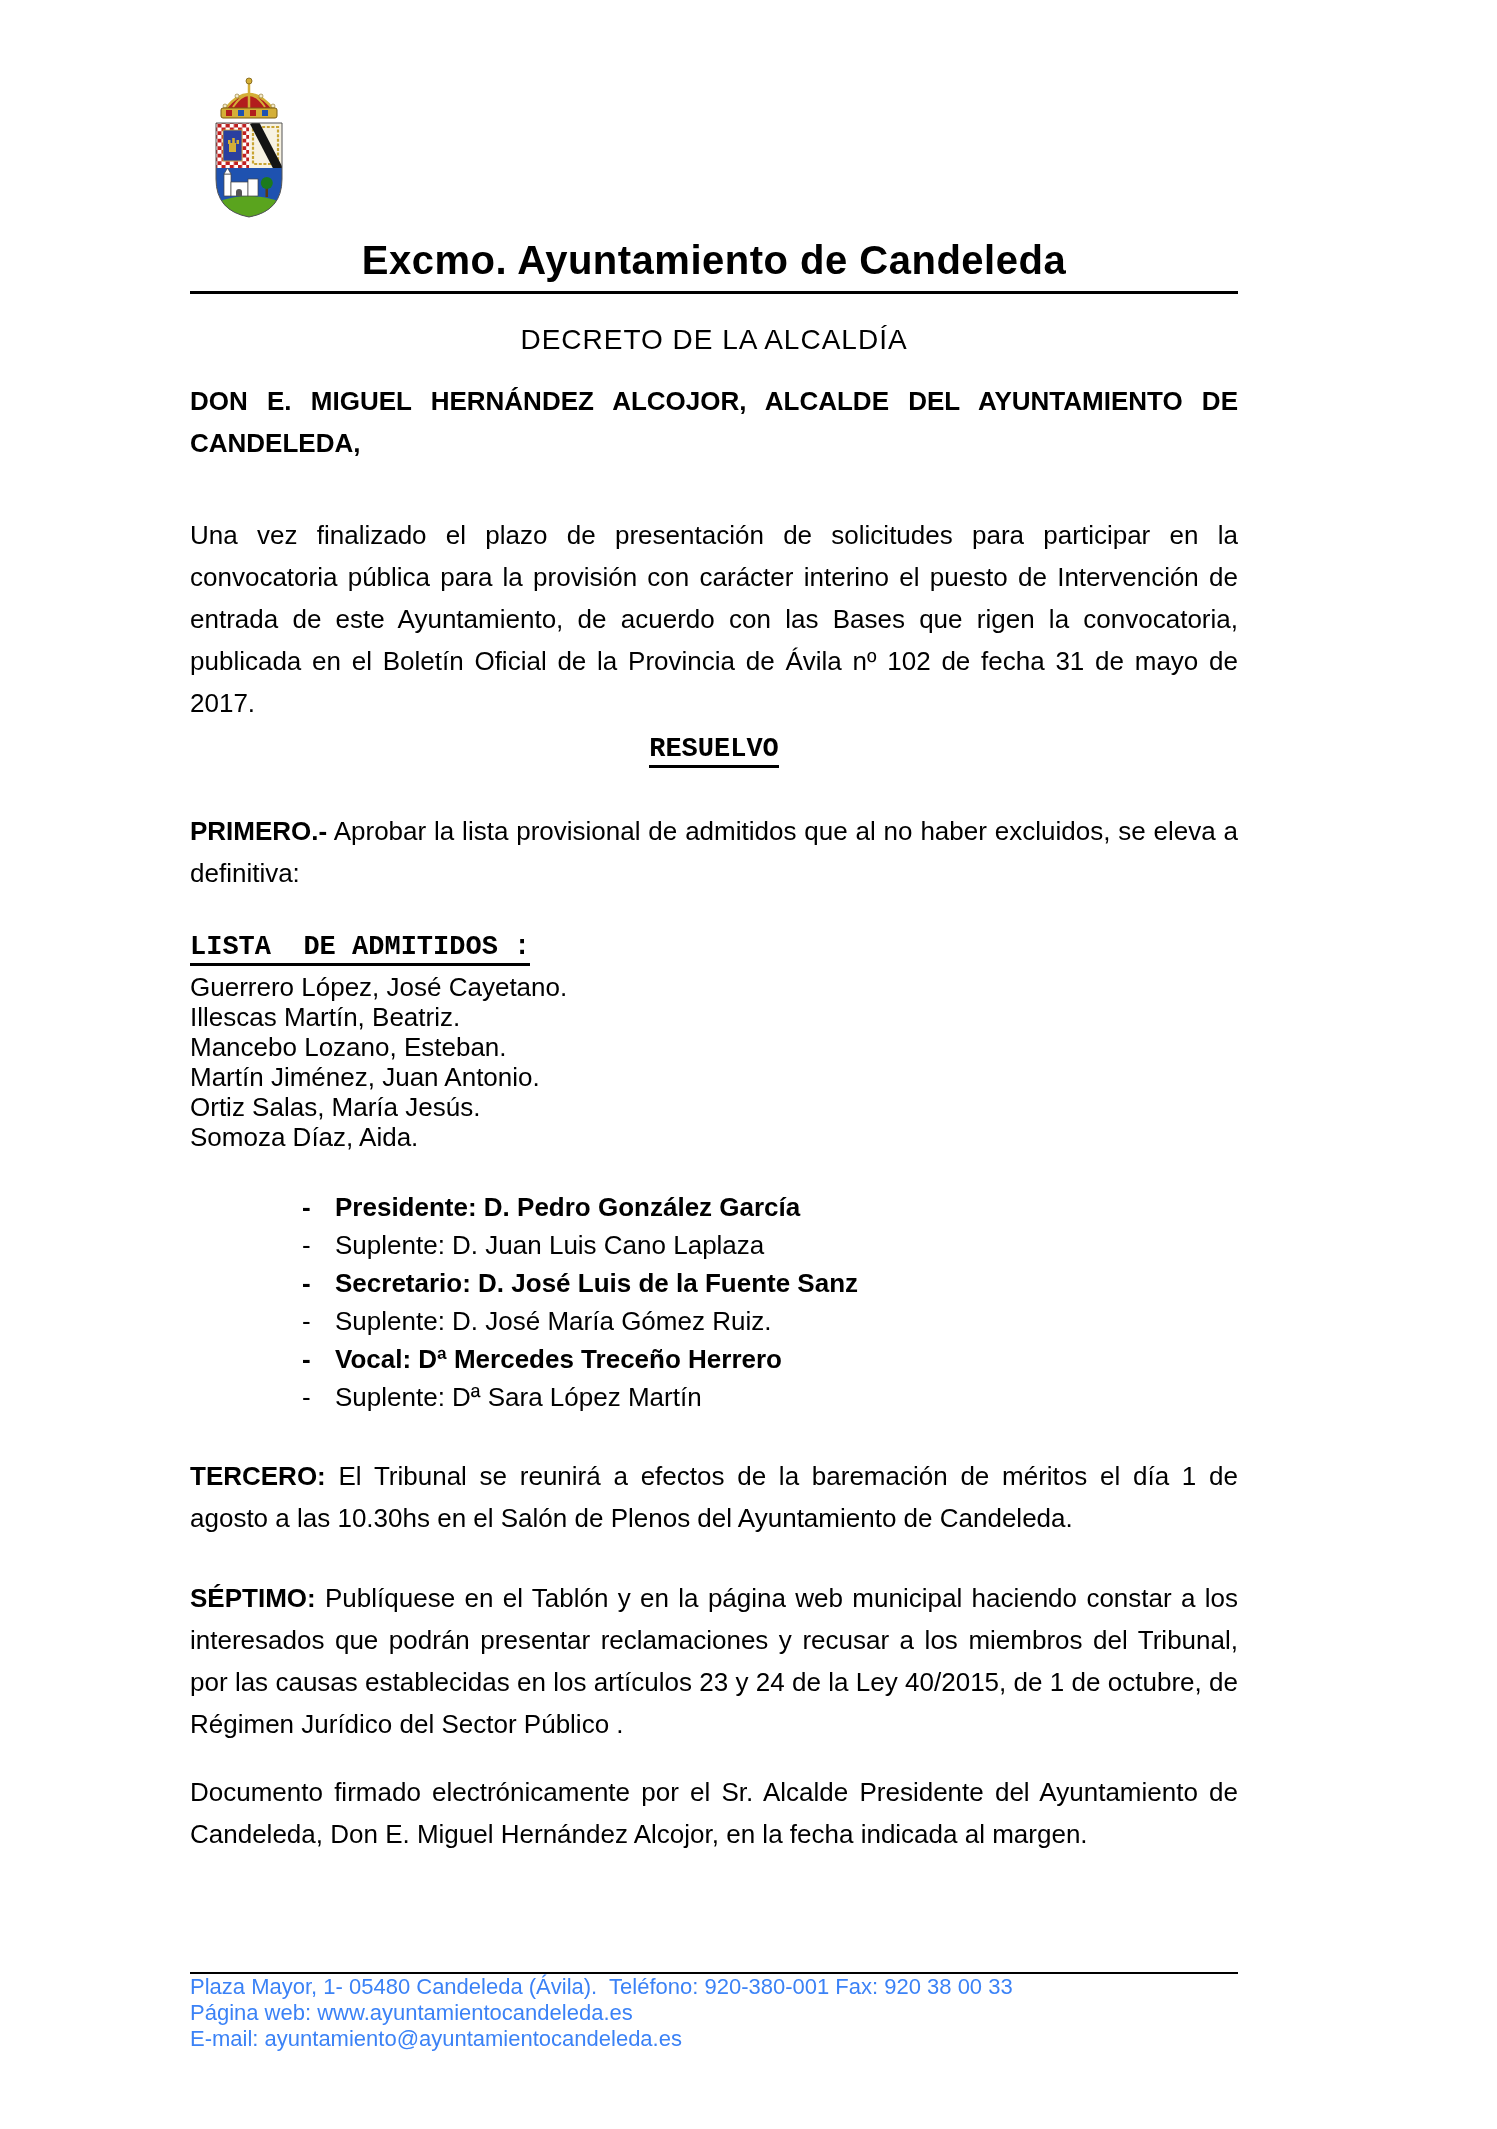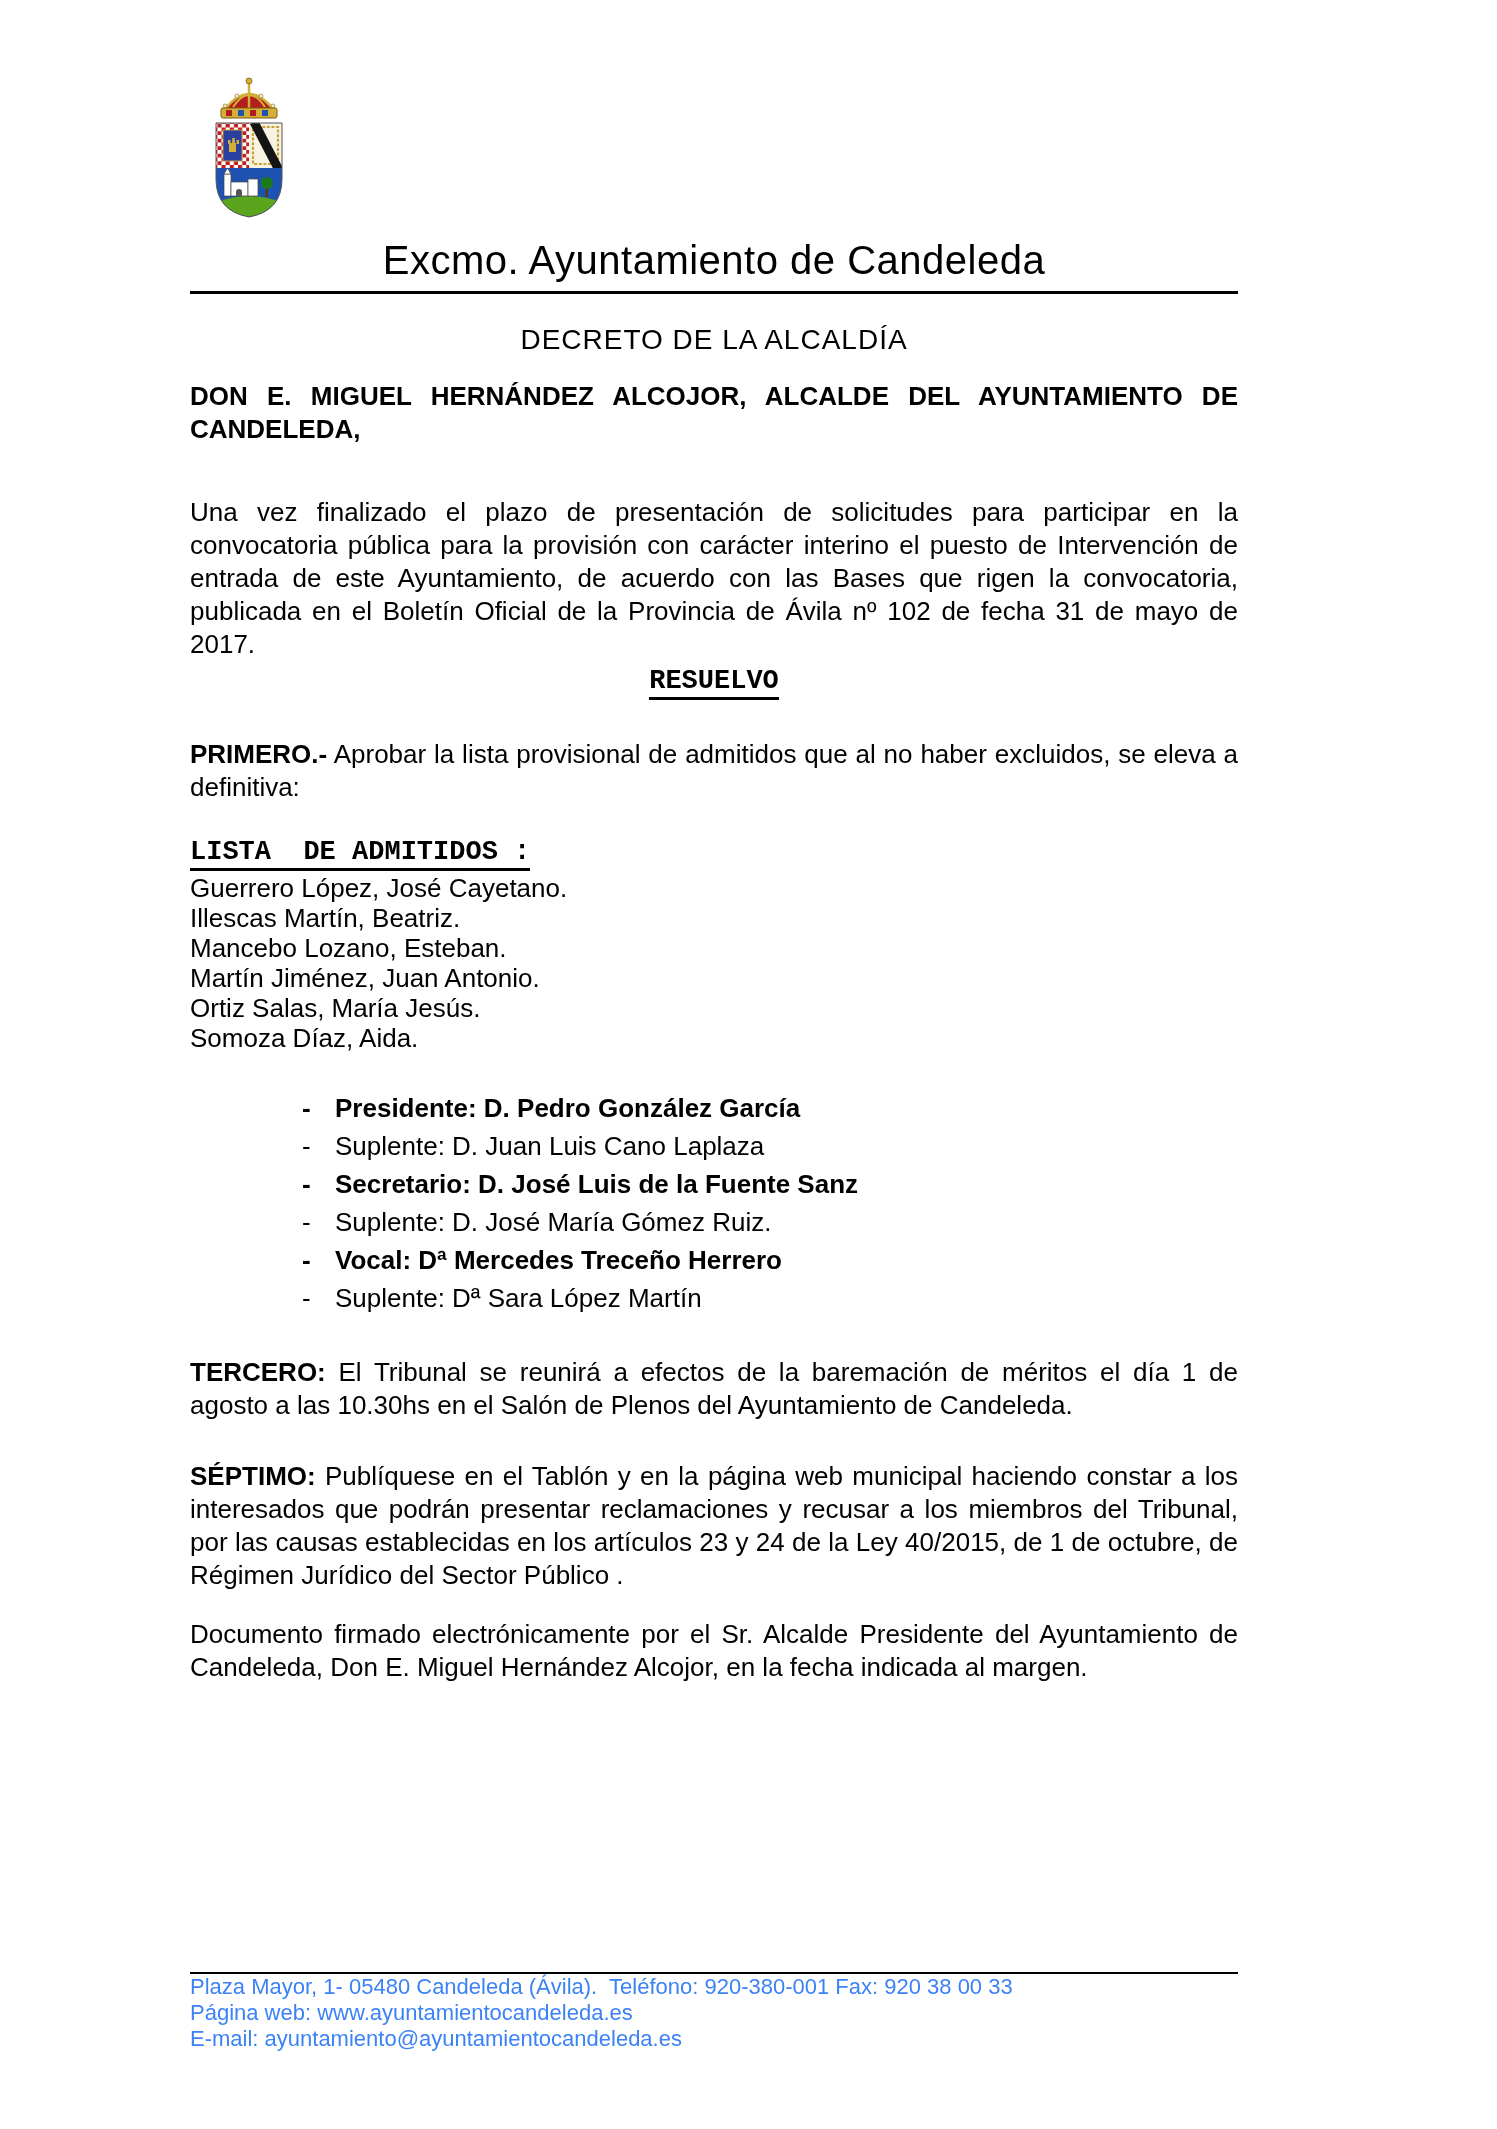--- a/index.html
+++ b/index.html
@@ -17,35 +17,35 @@
     margin-left:190px;
     width:1048px;
     padding-top:75px;
   }
   .logo{width:88px;height:143px;margin-left:15px;}
   h1.doc-title{
     margin:20px 0 0 0;
     text-align:center;
     font-size:40px;
     letter-spacing:.5px;
-    font-weight:normal;
+    font-weight:bold;
   }
   .header-rule{
     margin-top:8px;
     border-top:3px solid #000;
     height:0;
   }
   h2.decree-heading{
     margin:30px 0 0 0;
     text-align:center;
     font-size:28px;
     letter-spacing:1px;
     font-weight:normal;
   }
-  p{margin:0;font-size:26px;line-height:33px;}
+  p{margin:0;font-size:26px;line-height:42px;}
   .justify{text-align:justify;}
   .bold{font-weight:bold;}
   .salutation{margin-top:24px;}
   .intro{margin-top:50px;}
   .resuelvo{
     margin:2px 0 0 0;
     text-align:center;
     font-size:27px;
     font-weight:bold;
   }

